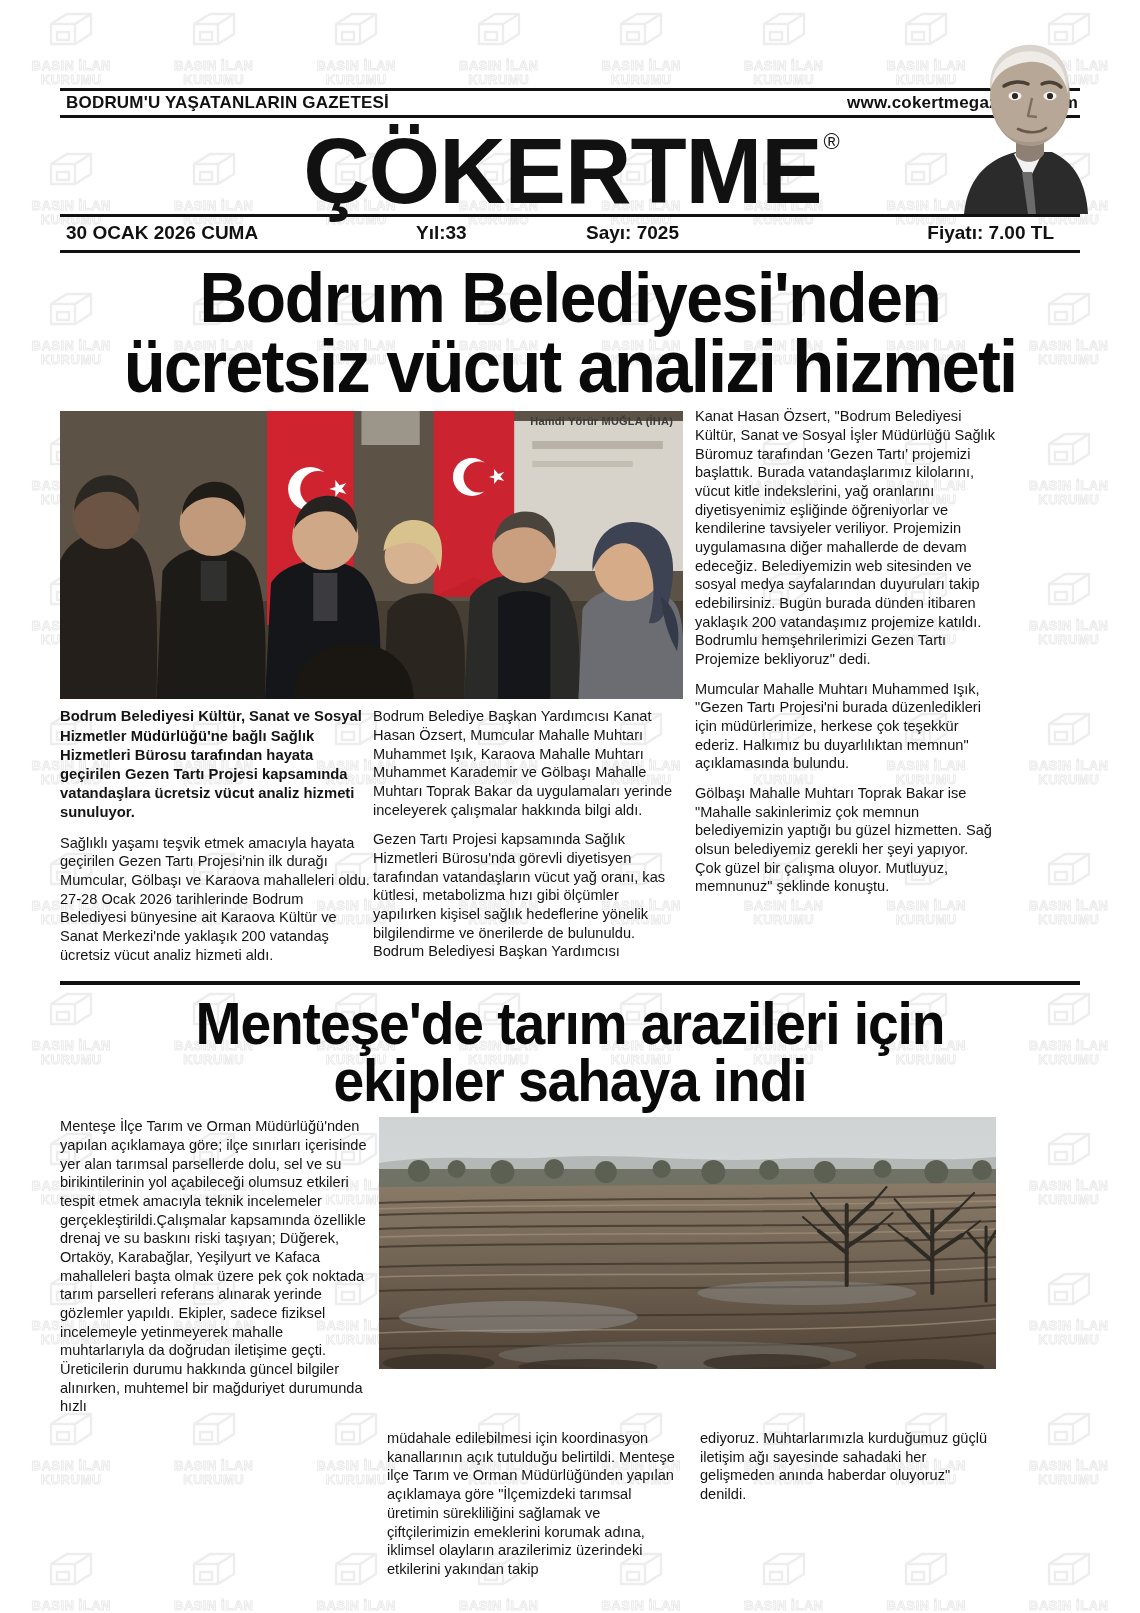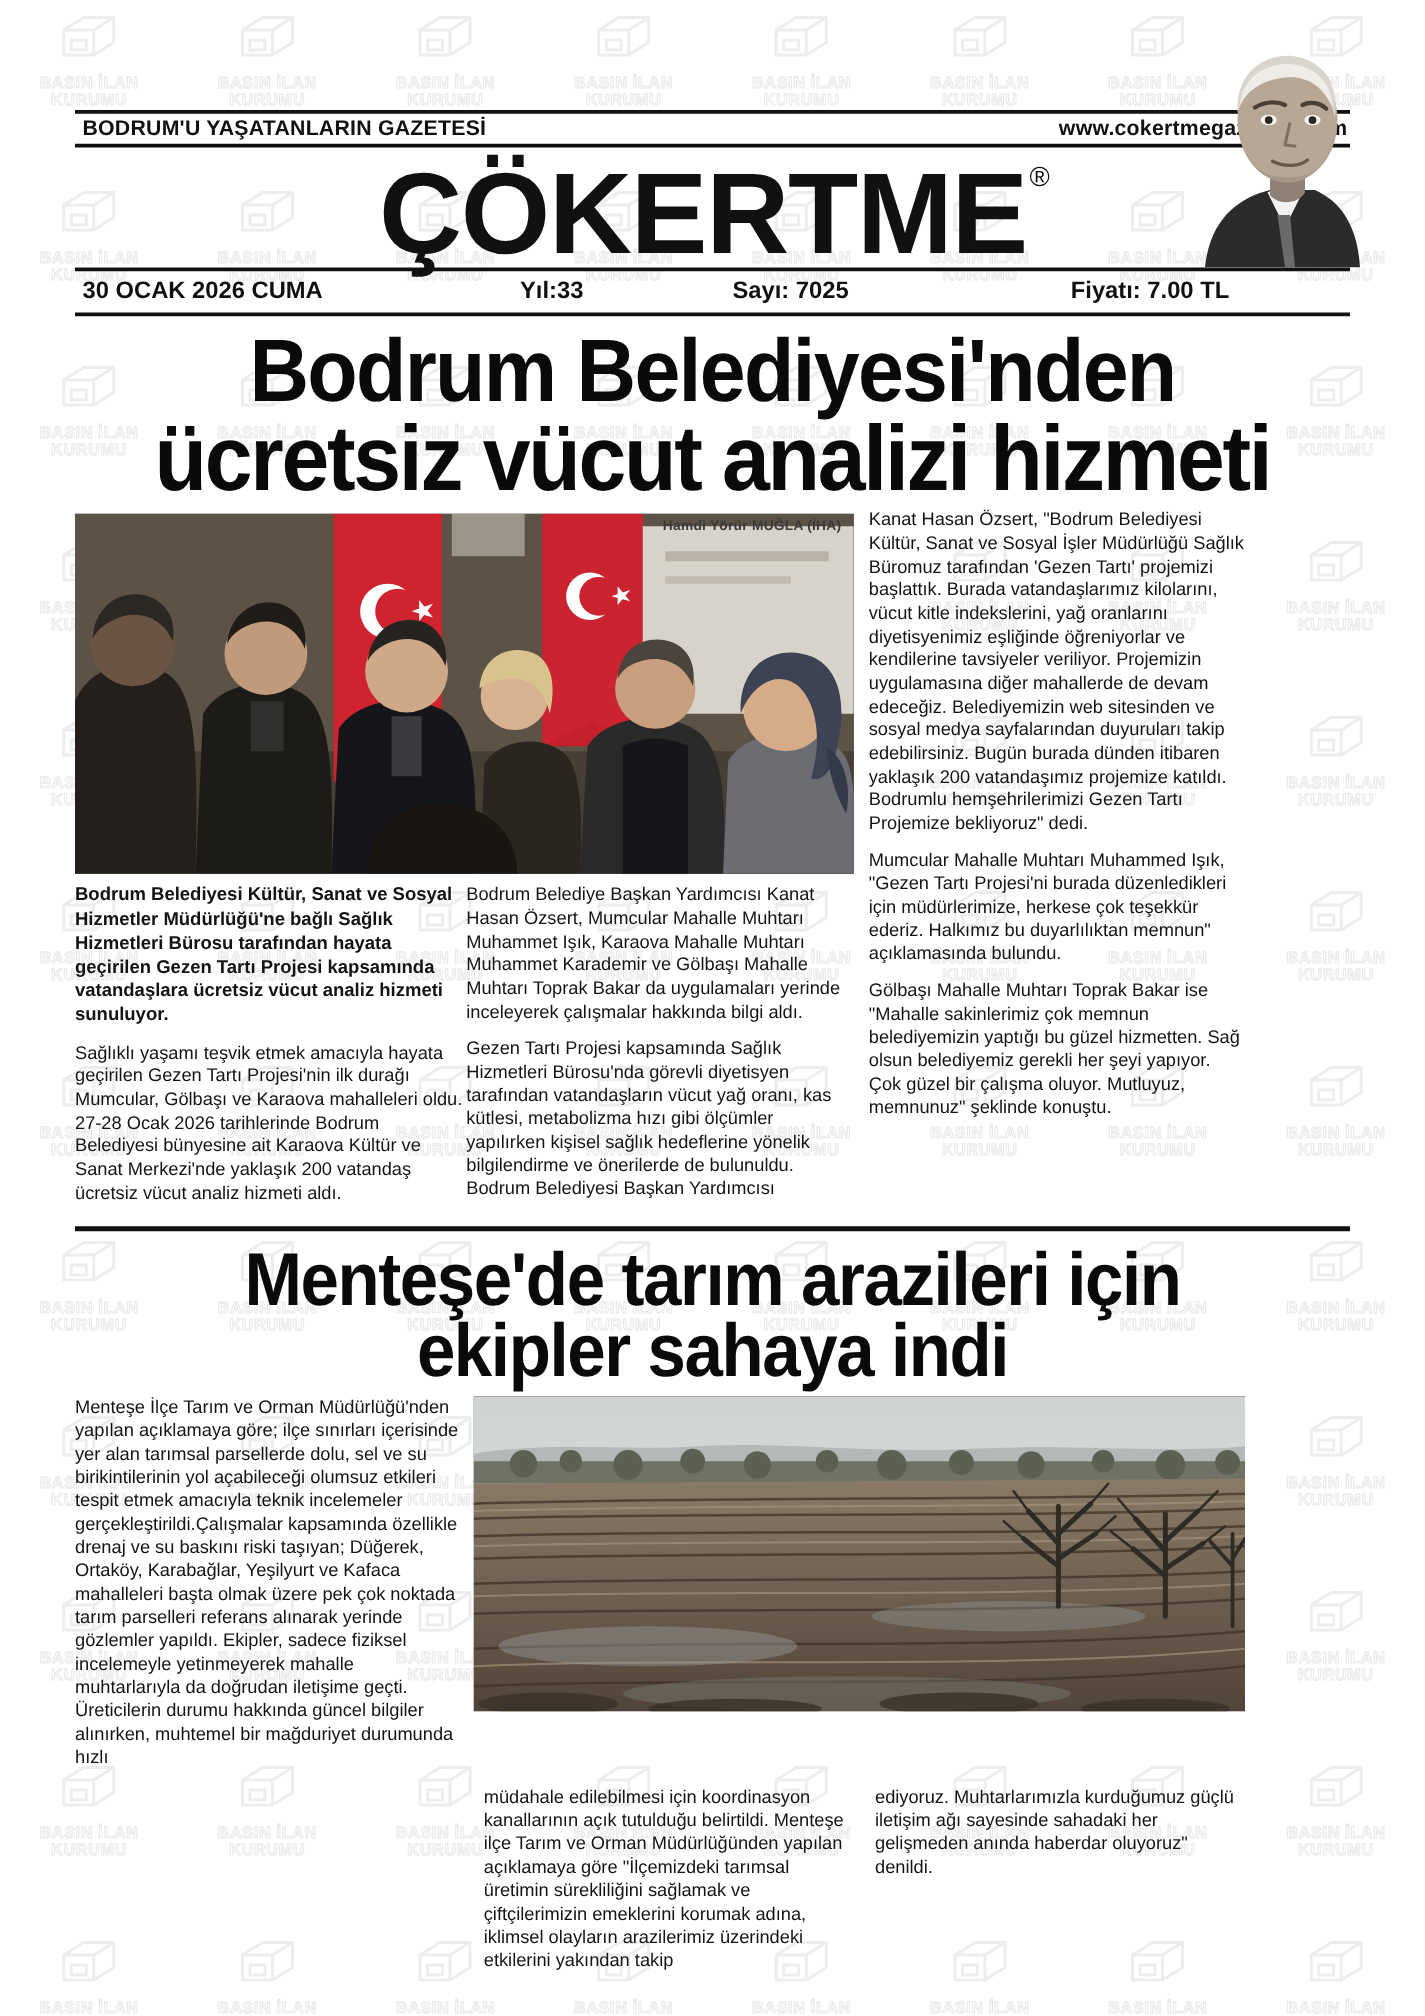--- a/index.html
+++ b/index.html
@@ -86,21 +86,21 @@
   .mast-rule3{ height:3px; background:#111; }
 
   .mast-row2{
     display:flex; align-items:center;
     padding:5px 6px 6px 6px;
     font-size:19px; font-weight:bold;
   }
   .mast-row2 .d{ flex:0 0 330px; }
   .mast-row2 .y{ flex:0 0 170px; text-align:left;margin-left:20px; }
   .mast-row2 .s{ flex:0 0 200px; text-align:left; }
-  .mast-row2 .p{ flex:1; text-align:center; padding-right:20px;}
+  .mast-row2 .p{ flex:1; text-align:right; padding-right:20px;}
   .mast-rule4{ height:3px; background:#111; }
 
   
   #ataturk{
     position:absolute;
     right:-8px; top:-64px;
     width:130px; height:190px;
     z-index:5;
   }
 

